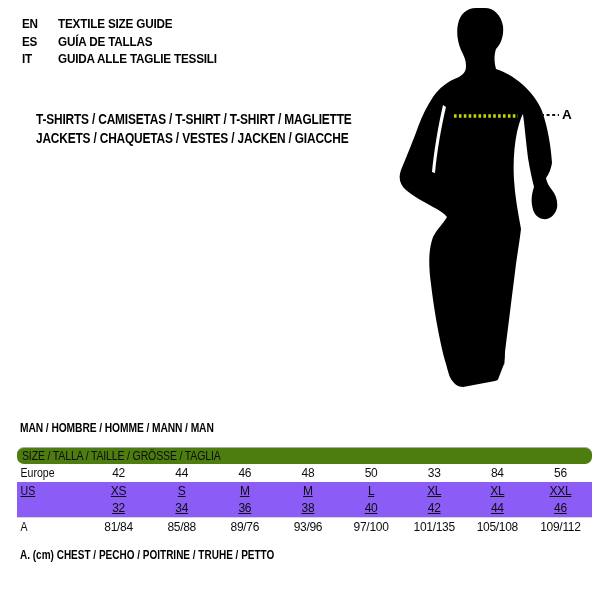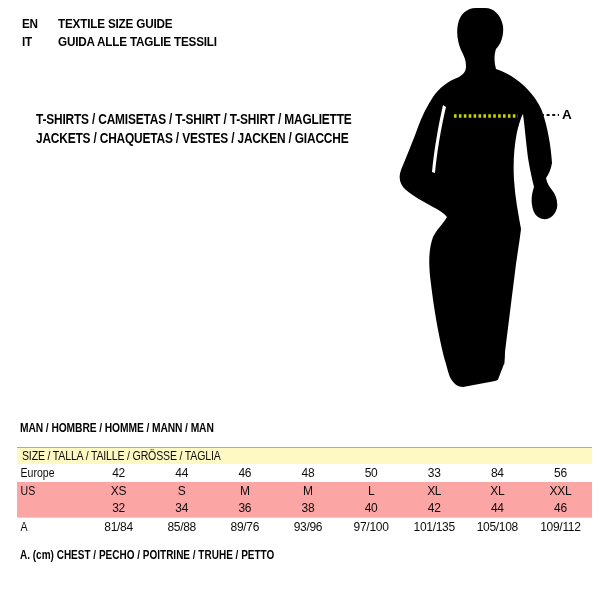--- a/index.html
+++ b/index.html
@@ -35,26 +35,26 @@
   }
   
   .section-title{
     position:absolute;left:20px;top:421px;
     font-size:12.5px;font-weight:700;white-space:nowrap;
     transform:scaleX(0.82);transform-origin:0 0;letter-spacing:-0.1px;
   }
   
   .size-table{position:absolute;left:17px;top:447px;width:575px;font-size:12px;color:#0d0d0d;}
   .thead{
-    background:#fef9c3;border-top:1px solid #ababab;
-    height:16px;line-height:16px;padding-left:5px;white-space:nowrap;
+    background:#4d7c0f;border-top:1px solid #ababab;
+    height:16px;line-height:16px;padding-left:5px;white-space:nowrap;border-radius:7px;
   }
   .thead-text{display:inline-block;transform:scaleX(0.88);transform-origin:0 50%;letter-spacing:-0.2px;}
   .trow{display:flex;height:18px;line-height:18px;}
-  .trow.shaded{background:#fca5a5;}
+  .trow.shaded{background:#8b5cf6;text-decoration:underline;}
   .trow.short{height:17px;line-height:17px;}
   .trow.rule-top{border-top:1px solid #d4d4d4;}
   .tlabel{
     width:66px;padding-left:4px;text-align:left;white-space:nowrap;
     display:inline-block;transform:scaleX(0.88);transform-origin:0 50%;
   }
   .tcell{flex:1;text-align:center;letter-spacing:-0.3px;}
   
   .footnote{
     position:absolute;left:20px;top:548px;
@@ -62,20 +62,24 @@
     transform:scaleX(0.8);transform-origin:0 0;
   }
 </style>
 </head>
 <body>
 
 <div class="lang-block">
   <div class="lang-row">
     <span class="lang-code">EN</span>
     <span class="lang-text">TEXTILE SIZE GUIDE</span>
+  </div>
+  <div class="lang-row">
+    <span class="lang-code">ES</span>
+    <span class="lang-text">GUÍA DE TALLAS</span>
   </div>
   <div class="lang-row">
     <span class="lang-code">IT</span>
     <span class="lang-text">GUIDA ALLE TAGLIE TESSILI</span>
   </div>
 </div>
 
 <div class="category-block">
   <span class="category-line">T-SHIRTS / CAMISETAS / T-SHIRT / T-SHIRT / MAGLIETTE</span>
   <span class="category-line">JACKETS / CHAQUETAS / VESTES / JACKEN / GIACCHE</span>

